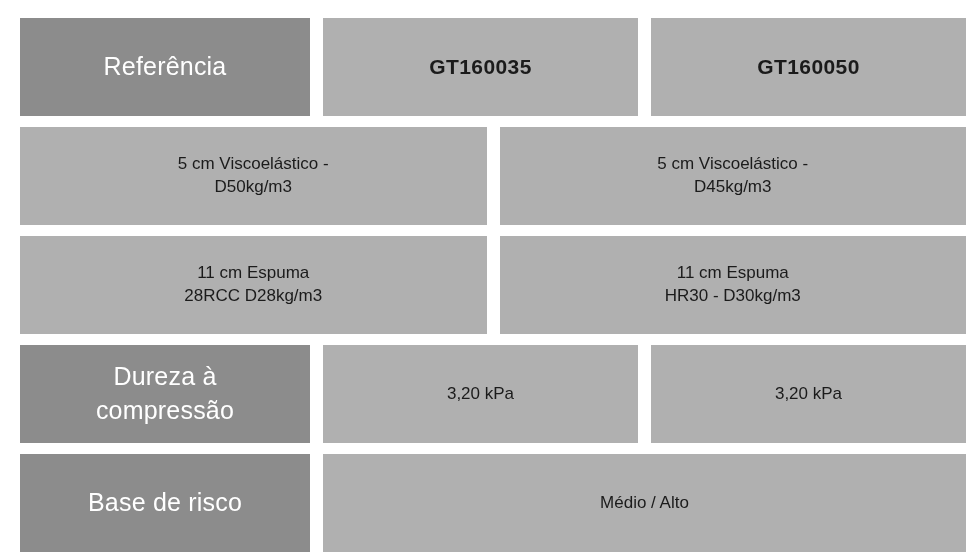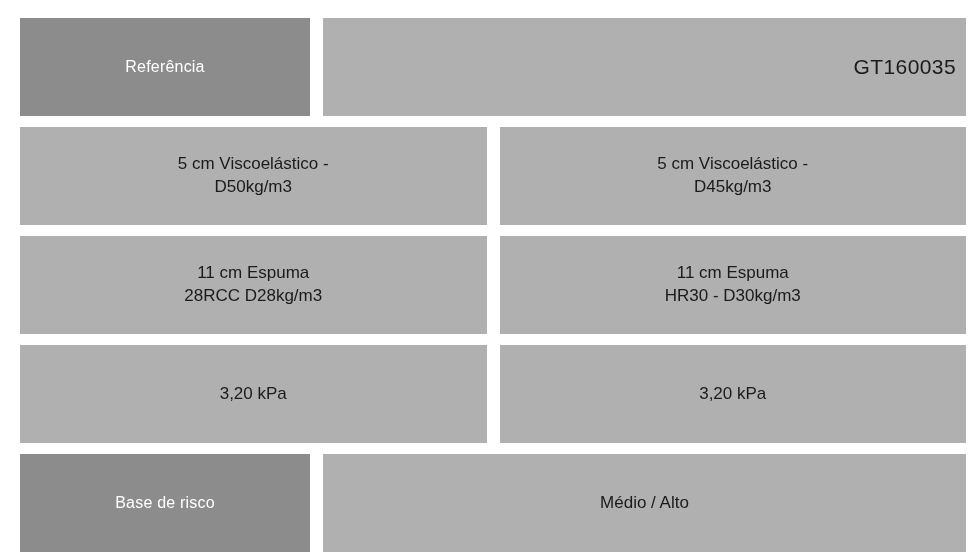--- a/index.html
+++ b/index.html
@@ -36,51 +36,53 @@
     text-align: center;
     box-sizing: border-box;
     padding: 6px 10px;
     line-height: 1.35;
   }
   .cell-label {
     width: 290px;
     flex: 0 0 290px;
     background: #8c8c8c;
     color: #ffffff;
-    font-size: 16px;
+    font-size: 25px;
     letter-spacing: 0.2px;
   }
   .cell-value {
     flex: 1 1 0;
     background: #b0b0b0;
     color: #1b1b1b;
     font-size: 17px;
   }
   .cell-header {
-    font-weight: normal;
+    font-weight: bold;
     font-size: 21px;
     letter-spacing: 0.4px;
-    justify-content: flex-end;
   }
   .cell-text {
     display: block;
     white-space: pre-line;
   }
 </style>
 </head>
 <body>
 
 <div class="spec-table">
 
   <div class="spec-row">
     <div class="cell cell-label">
       <span class="cell-text">Referência</span>
     </div>
     <div class="cell cell-value cell-header">
       <span class="cell-text">GT160035</span>
+    </div>
+    <div class="cell cell-value cell-header">
+      <span class="cell-text">GT160050</span>
     </div>
   </div>
 
   <div class="spec-row">
     <div class="cell cell-value">
       <span class="cell-text">5 cm Viscoelástico -
 D50kg/m3</span>
     </div>
     <div class="cell cell-value">
       <span class="cell-text">5 cm Viscoelástico -
@@ -93,20 +95,24 @@
       <span class="cell-text">11  cm Espuma
 28RCC D28kg/m3</span>
     </div>
     <div class="cell cell-value">
       <span class="cell-text">11 cm Espuma
 HR30 - D30kg/m3</span>
     </div>
   </div>
 
   <div class="spec-row">
+    <div class="cell cell-label">
+      <span class="cell-text">Dureza à
+compressão</span>
+    </div>
     <div class="cell cell-value">
       <span class="cell-text">3,20 kPa</span>
     </div>
     <div class="cell cell-value">
       <span class="cell-text">3,20 kPa</span>
     </div>
   </div>
 
   <div class="spec-row">
     <div class="cell cell-label">

